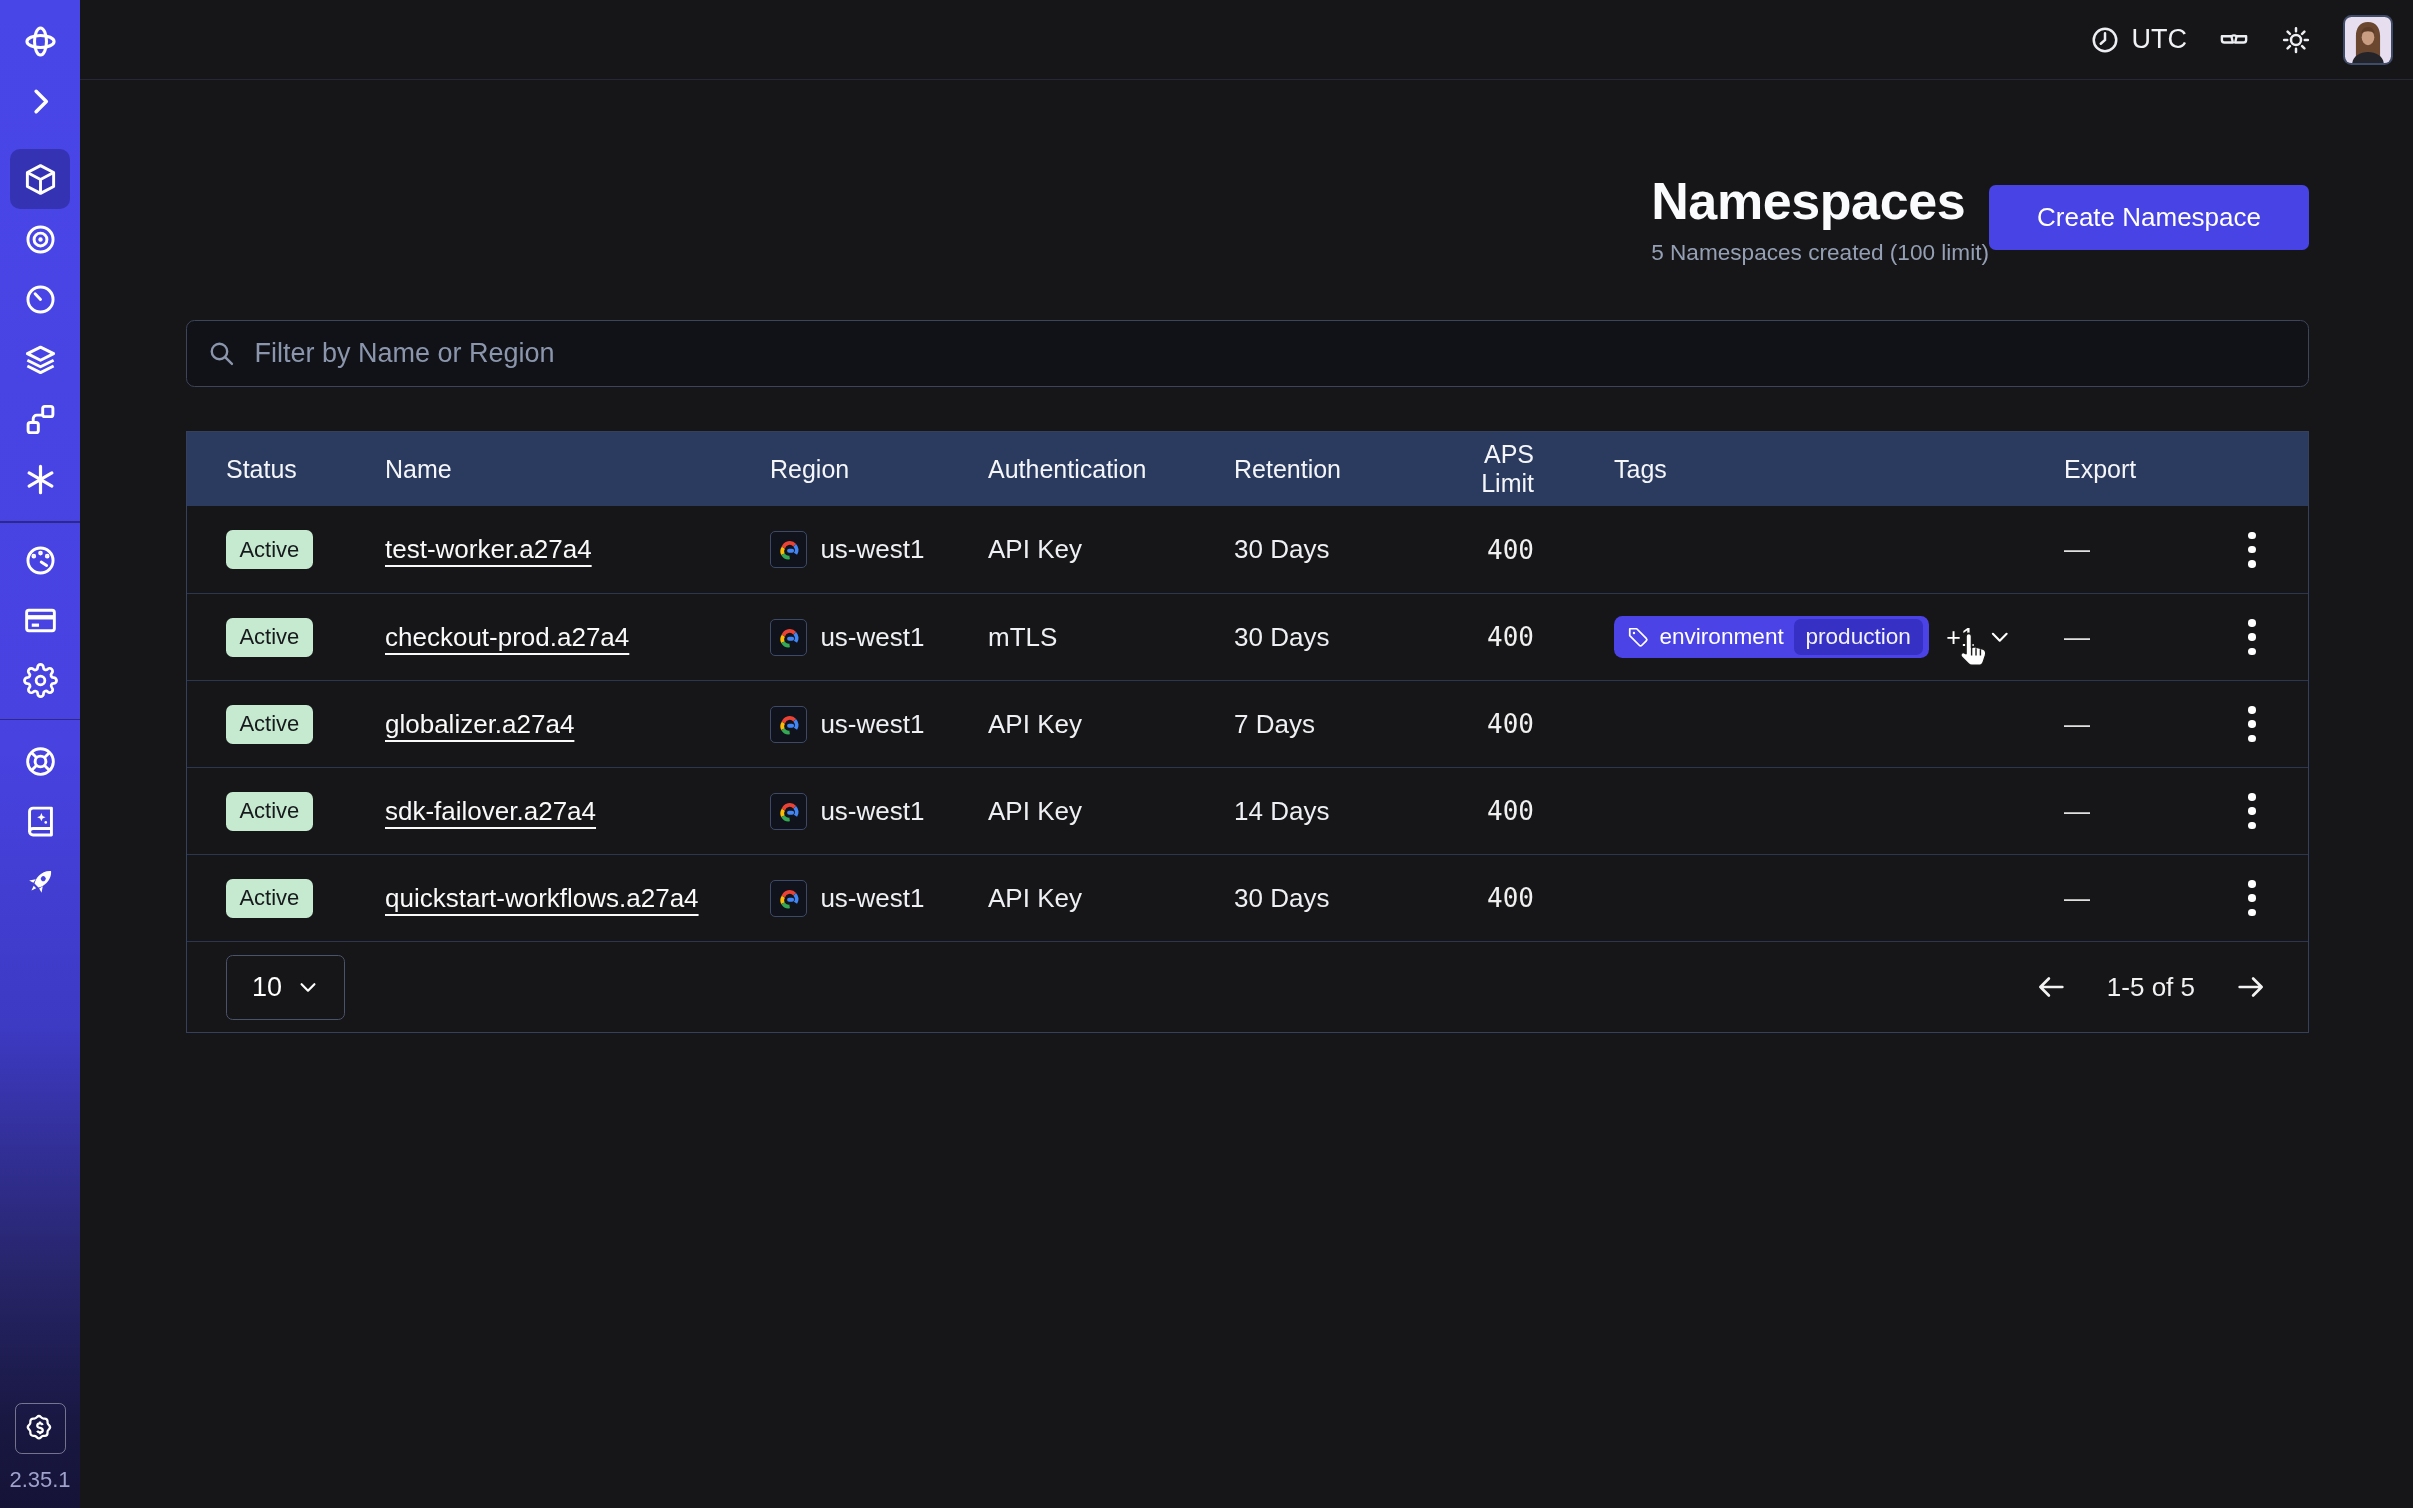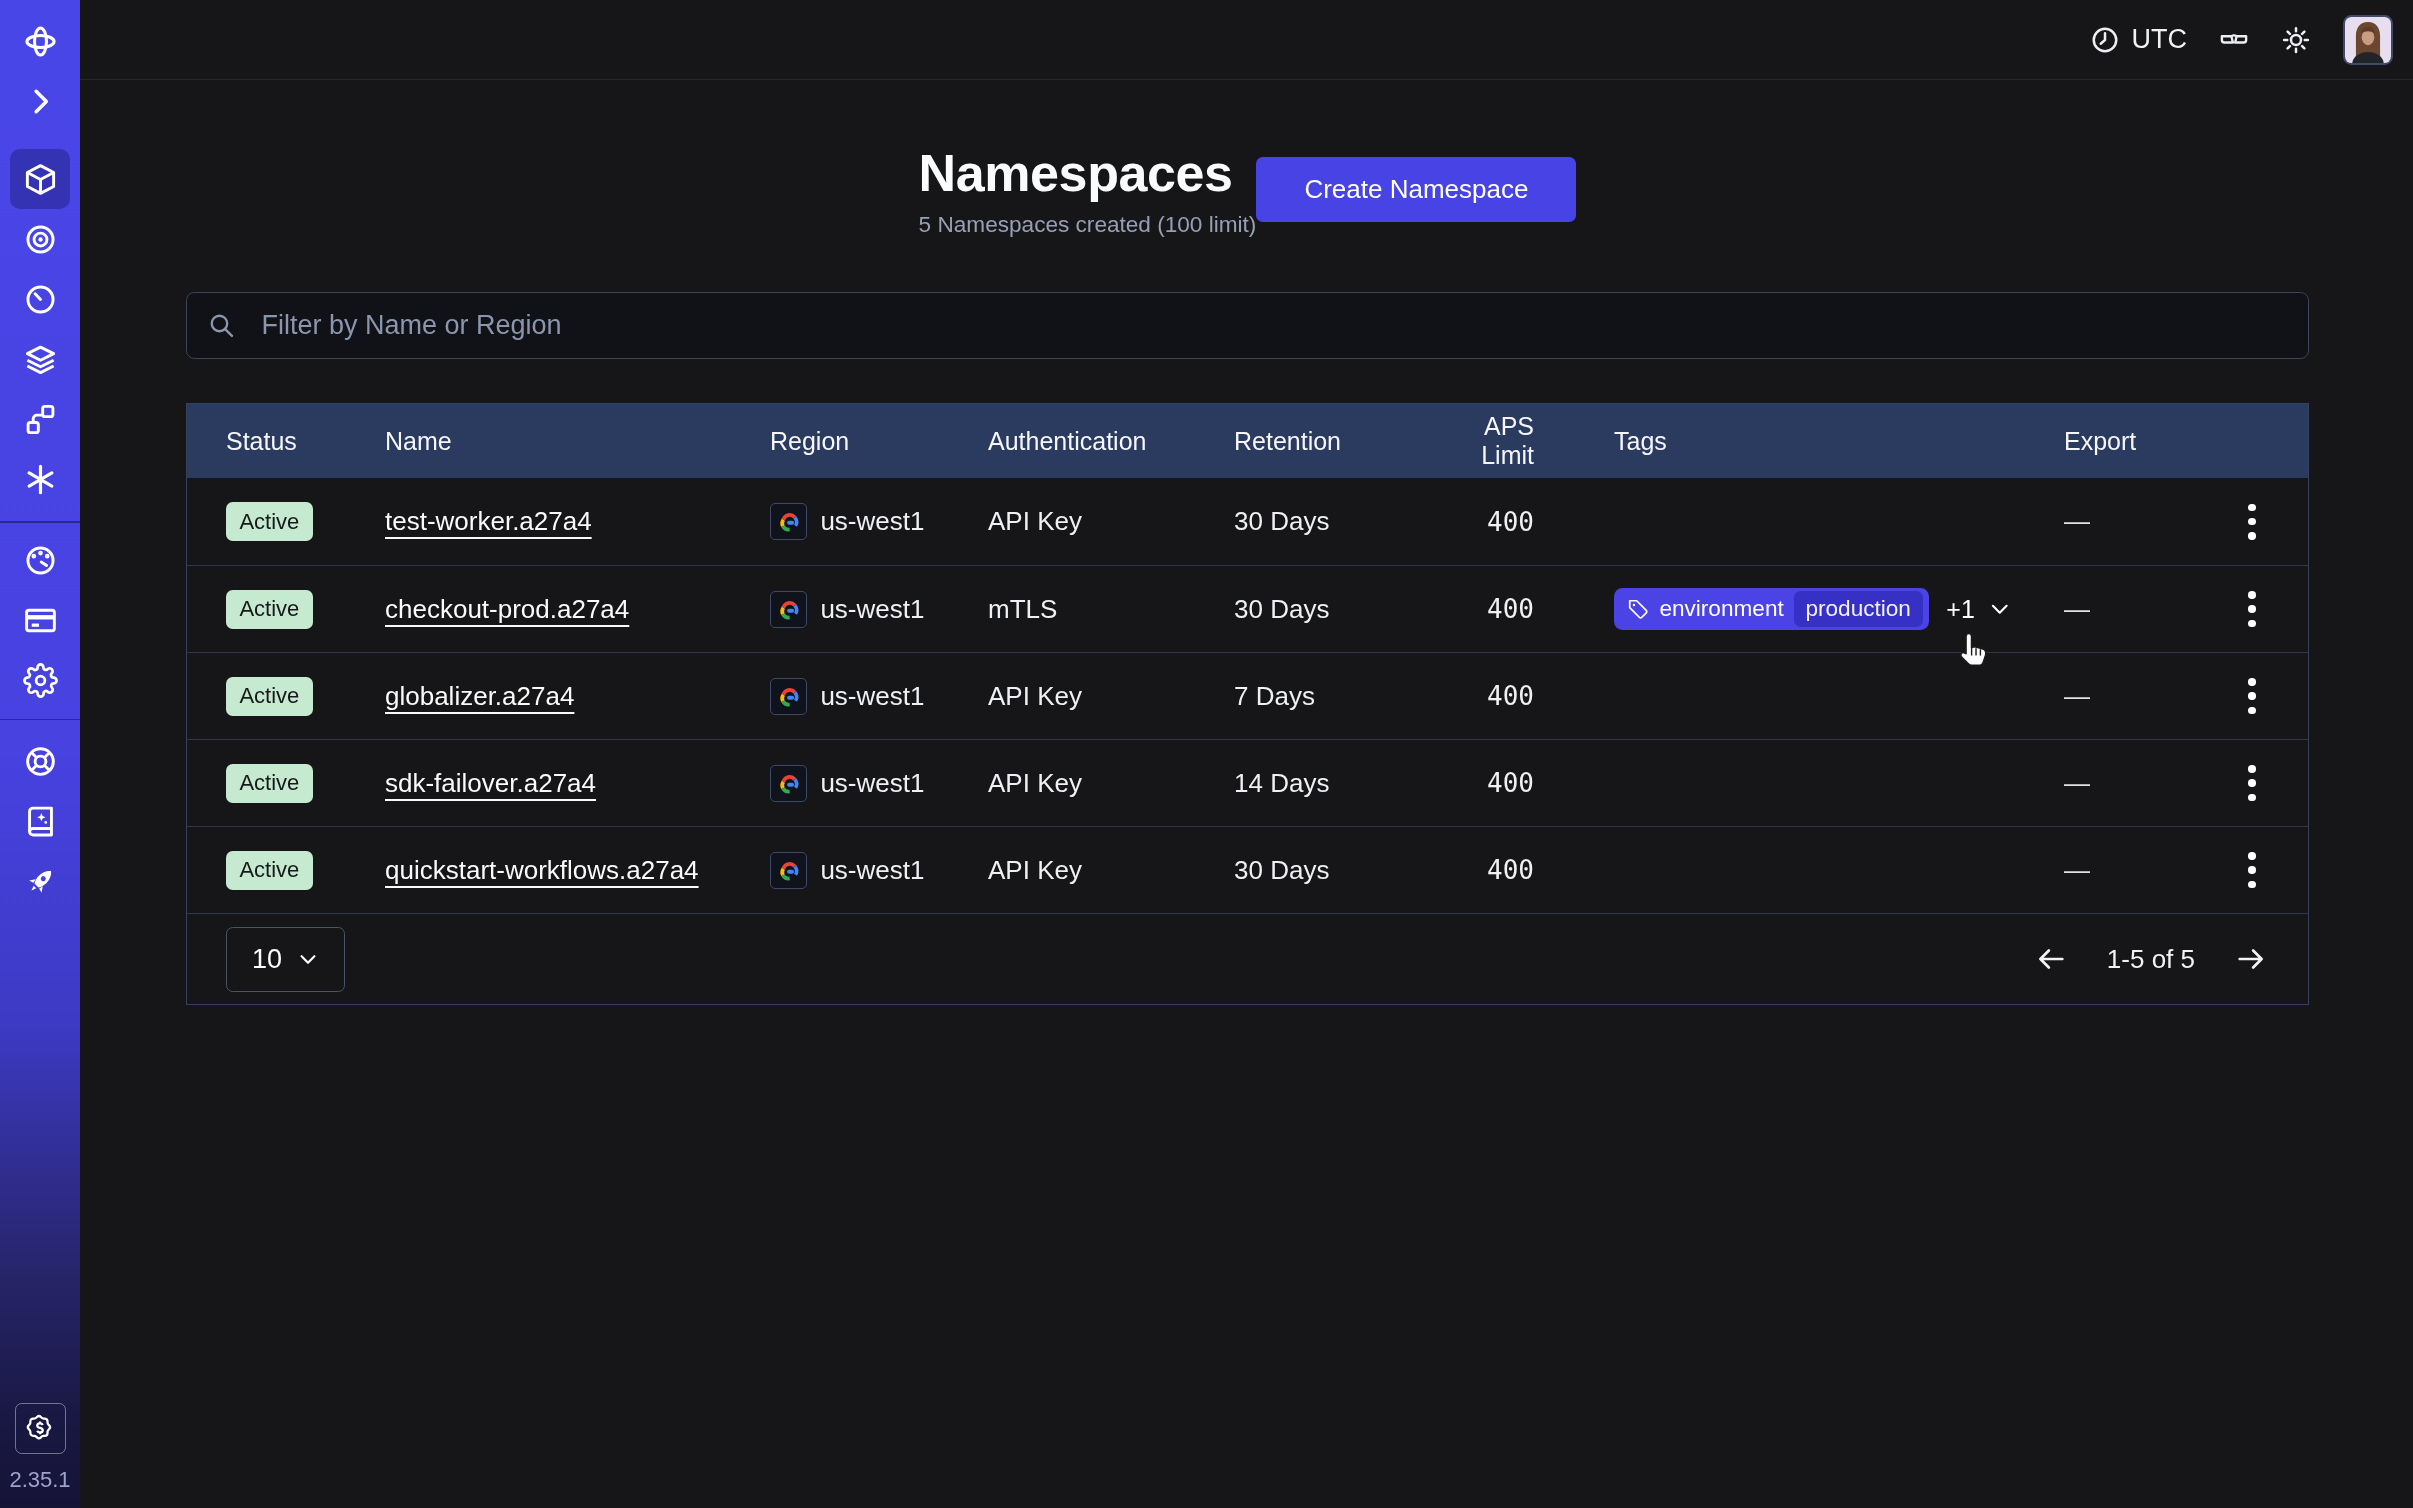--- a/index.html
+++ b/index.html
@@ -20,26 +20,26 @@
 
   
   .main{flex:1 1 auto;display:flex;flex-direction:column;height:100%;background:#161618;min-width:0;}
   .topbar{height:80px;flex:0 0 80px;display:flex;align-items:center;justify-content:flex-end;gap:32px;padding-right:20px;border-bottom:1.7px solid #232936;box-sizing:border-box;}
   .tz{display:flex;align-items:center;gap:11.7px;font-size:27px;color:#f0f1f4;}
   .top-icon svg{width:30px;height:30px;display:block;}
   .avatar{width:50px;height:50px;border-radius:8.4px;border:2.5px solid #3e4c6a;overflow:hidden;box-sizing:border-box;}
   .avatar svg{width:100%;height:100%;display:block;}
 
   .content{padding:0 104px 0 106px;}
-  .page-head{display:flex;align-items:flex-start;justify-content:center;margin-top:64px;}
+  .page-head{display:flex;align-items:flex-start;justify-content:flex-end;margin-top:92px;}
   h1{margin:0;font-size:52px;font-weight:600;letter-spacing:-0.4px;color:#fafbfc;line-height:1.15;}
   .subtitle{margin-top:8.4px;font-size:22.6px;color:#95a0b5;}
   .create-btn{margin-top:13.4px;height:65px;padding:0 48px;background:var(--accent,#4843e5);color:#fff;font-size:26px;font-family:inherit;border:none;border-radius:6.7px;display:flex;align-items:center;justify-content:center;}
 
-  .filter{margin-top:54px;height:67px;border:1.7px solid #3c4559;border-radius:8.4px;background:#101217;display:flex;align-items:center;padding:0 20px;gap:24px;box-sizing:border-box;}
+  .filter{margin-top:54px;height:67px;border:1.7px solid #3c4559;border-radius:8.4px;background:#101217;display:flex;align-items:center;padding:0 20px;gap:17px;box-sizing:border-box;}
   .filter svg{width:28.5px;height:28.5px;flex:0 0 auto;}
   .filter input{flex:1;background:transparent;border:none;outline:none;font-family:inherit;font-size:27px;color:#e8eaf0;}
   .filter input::placeholder{color:#8b96ac;}
 
   
   .table{margin-top:44px;border:1.7px solid #34405e;box-sizing:border-box;}
   .tr{display:grid;grid-template-columns:159px 385px 218px 246px 191px 109px 530px 168px 40px;align-items:center;padding:0 39px;box-sizing:border-box;}
   .thead{height:74px;background:var(--table-header,#2b3a5f);font-size:25px;color:#f4f6f9;}
   .th-aps{text-align:right;}
   .th-tags{padding-left:80px;}

